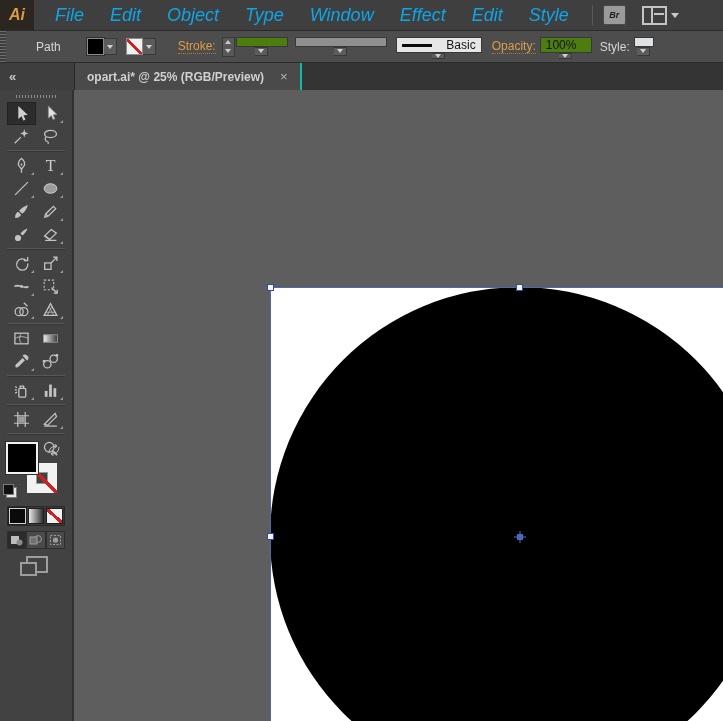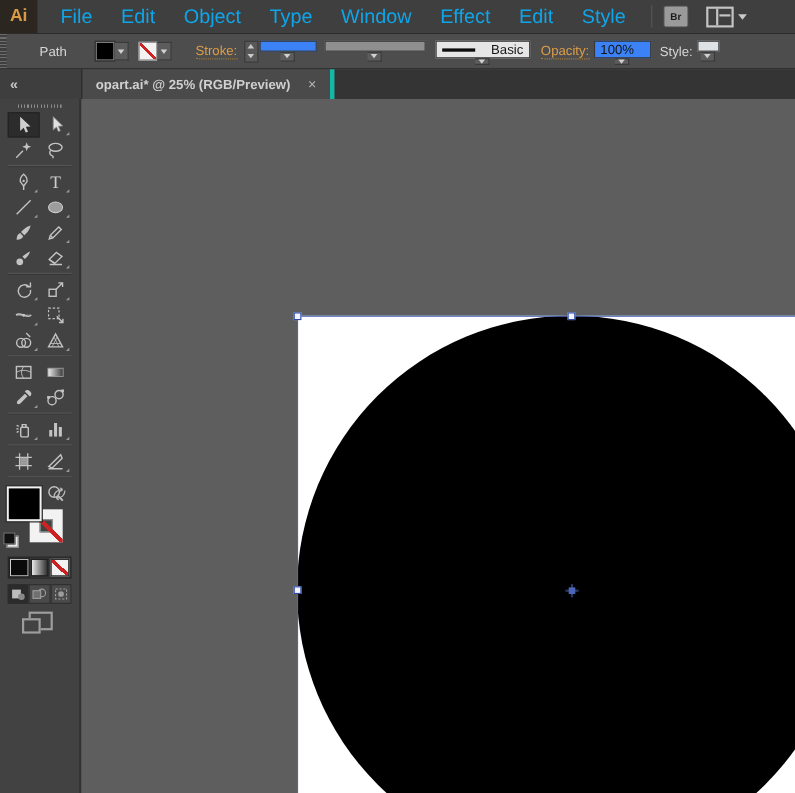--- a/index.html
+++ b/index.html
@@ -2,21 +2,21 @@
 <html><head>
 <meta charset="utf-8">
 <style>
   html,body{margin:0;padding:0;background:#5e5e5e;}
   .app{position:relative;width:723px;height:721px;overflow:hidden;
        font-family:"Liberation Sans",sans-serif;background:#5e5e5e;
        -webkit-font-smoothing:antialiased;}
 
   
   .menubar{position:absolute;top:0;left:0;right:0;height:30px;background:#3f3f3f;
-           border-bottom:1px solid #2b2b2b;display:flex;align-items:center;}
+           border-bottom:1px solid #2b2b2b;display:flex;align-items:center;font-style:italic;}
   .logo{width:34px;height:30px;background:#2b2620;color:#d99a45;font-weight:bold;
         font-size:16px;display:flex;align-items:center;justify-content:center;}
   .menu-items{display:flex;margin-left:8px;}
   .menu-item{padding:12px 13px;line-height:30px;color:#0ea5e9;font-size:18px;cursor:default;}
   .mb-sep{width:1px;height:20px;background:#585858;margin:0 10px;}
   .br-btn{width:21px;height:18px;background:#9a9a9a;border:1px solid #4a4a4a;border-radius:2px;
           color:#1c1c1c;font-size:9px;font-weight:bold;display:flex;align-items:center;justify-content:center;}
   .ws-btn{display:flex;align-items:center;margin-left:16px;gap:4px;}
   .ws-icon{width:21px;height:15px;border:2px solid #c4c4c4;background:#3f3f3f;position:relative;}
   .ws-icon::before{content:"";position:absolute;left:7px;top:0;bottom:0;width:2px;background:#c4c4c4;}
@@ -37,36 +37,36 @@
       linear-gradient(to top right,transparent 43%,#cc2222 43%,#cc2222 55%,transparent 55%),#f2f2f2;}
   .dd-arrow{width:13px;height:17px;background:#5c5c5c;border:1px solid #383838;border-left:none;
             display:flex;align-items:center;justify-content:center;box-sizing:border-box;}
   .dd-arrow::after{content:"";width:0;height:0;border-left:3.5px solid transparent;
                    border-right:3.5px solid transparent;border-top:4px solid #d0d0d0;}
   .stepper{width:13px;height:20px;margin-left:6px;background:#585858;border:1px solid #383838;
            display:flex;flex-direction:column;align-items:center;justify-content:space-around;box-sizing:border-box;}
   .stepper .up{width:0;height:0;border-left:3.5px solid transparent;border-right:3.5px solid transparent;border-bottom:4px solid #c9c9c9;}
   .stepper .dn{width:0;height:0;border-left:3.5px solid transparent;border-right:3.5px solid transparent;border-top:4px solid #c9c9c9;}
   .combo{display:flex;align-items:center;height:19px;flex-direction:column;}
-  .combo-field{height:100%;background:#3b82f6;border:1px solid #383838;box-sizing:border-box;
+  .combo-field{height:100%;background:#4d7c0f;border:1px solid #383838;box-sizing:border-box;
                display:flex;align-items:center;color:#151515;padding:0 5px;}
   .combo-field.blank1{width:52px;}
   .combo-field.blank2{width:92px;background:#8f8f8f;}
   .combo-field.brush{width:86px;background:#e6e6e6;justify-content:space-between;}
   .brush-line{width:30px;height:3px;background:#0d0d0d;}
   .combo-field.opacity{width:52px;}
   .style-swatch{width:20px;height:17px;background:#dfe2e5;border:1px solid #383838;box-sizing:border-box;}
 
   
   .tabbar{position:absolute;top:63px;left:0;right:0;height:27px;background:#343434;}
   .tab-left{position:absolute;left:0;top:0;width:74px;height:27px;background:#3e3e3e;
             border-right:1px solid #262626;display:flex;align-items:center;}
   .collapse{color:#c9c9c9;font-size:13px;font-weight:bold;margin-left:9px;letter-spacing:-1px;}
   .doc-tab{position:absolute;left:75px;top:0;height:27px;background:#4a4a4a;display:flex;
-           align-items:center;padding:0 12px;gap:16px;border-right:4px solid #14b8a6;}
+           align-items:center;padding:0 12px;gap:16px;border-right:2px solid #14b8a6;}
   .doc-tab .title{color:#d0d0d0;font-size:12px;font-weight:bold;}
   .doc-tab .close{color:#b5b5b5;font-size:13px;line-height:1;cursor:default;}
 
   
   .toolcol{position:absolute;top:90px;left:0;bottom:0;width:72px;background:#424242;
            border-right:2px solid #323232;}
   .grip-dots{position:absolute;top:5px;left:50%;transform:translateX(-50%);width:40px;height:3px;
              background:repeating-linear-gradient(90deg,#8d8d8d 0 1px,transparent 1px 3px);}
   .tools{position:absolute;top:12px;left:7px;width:58px;}
   .tool-row{display:flex;}

